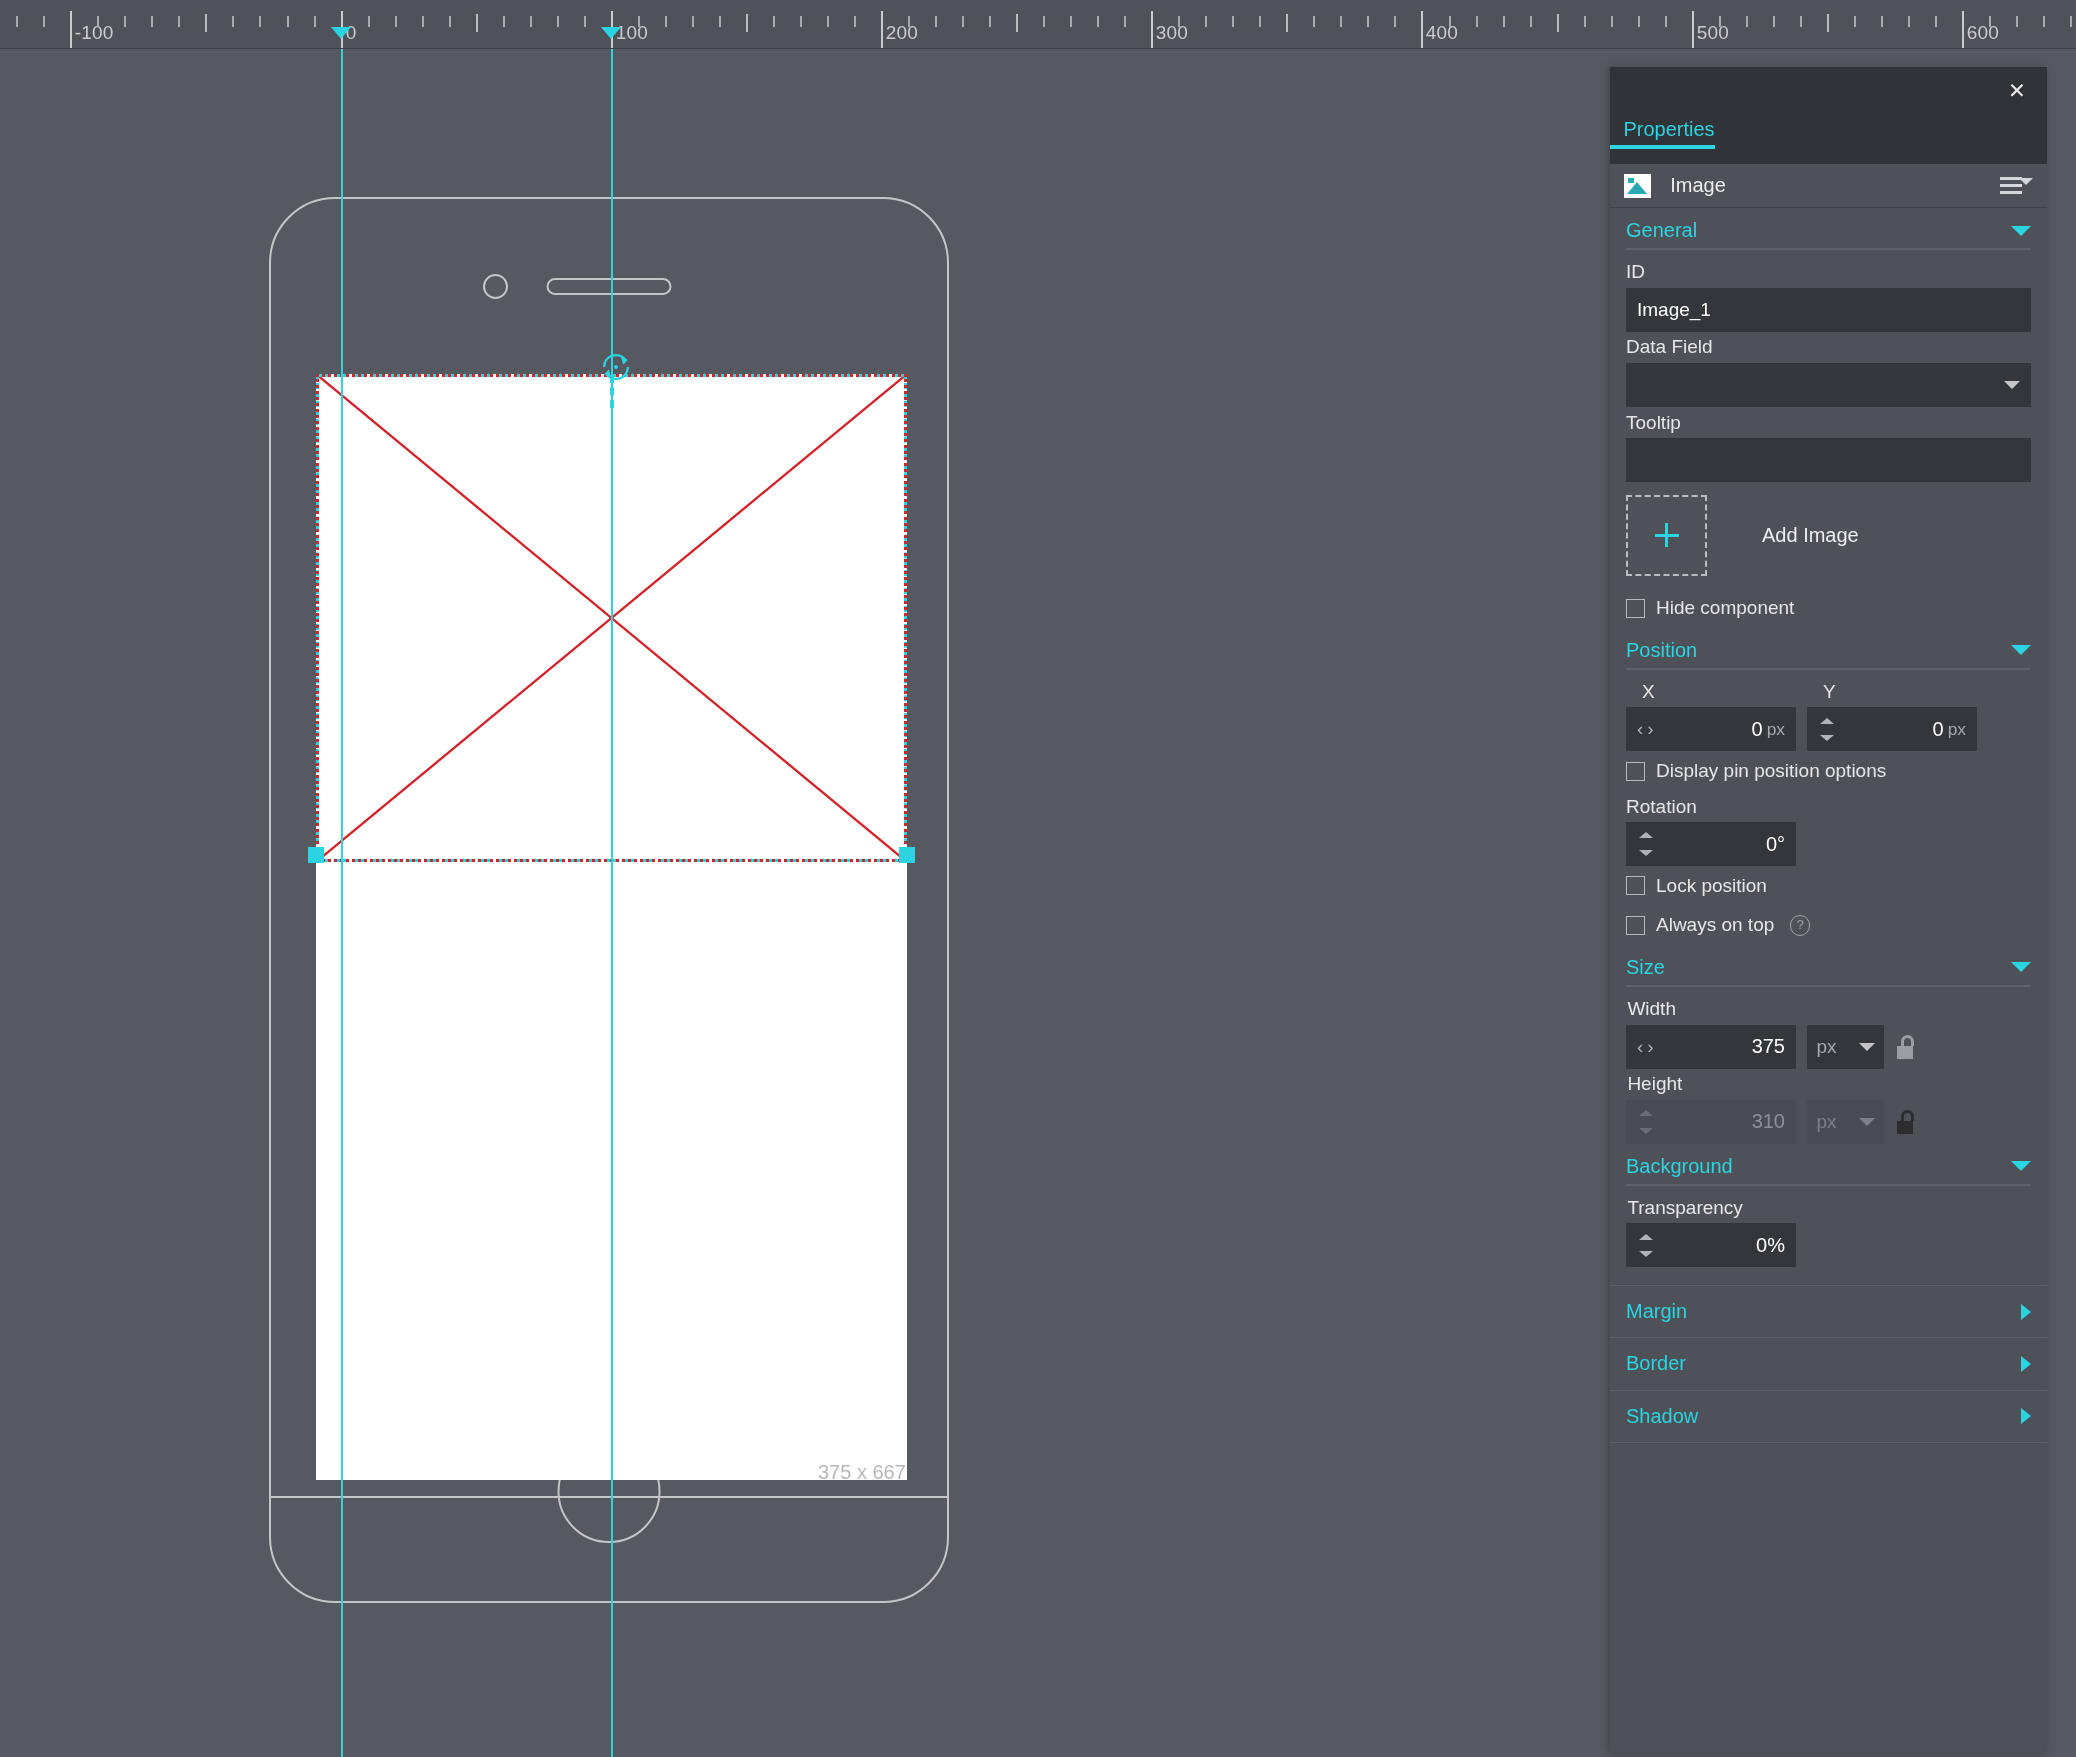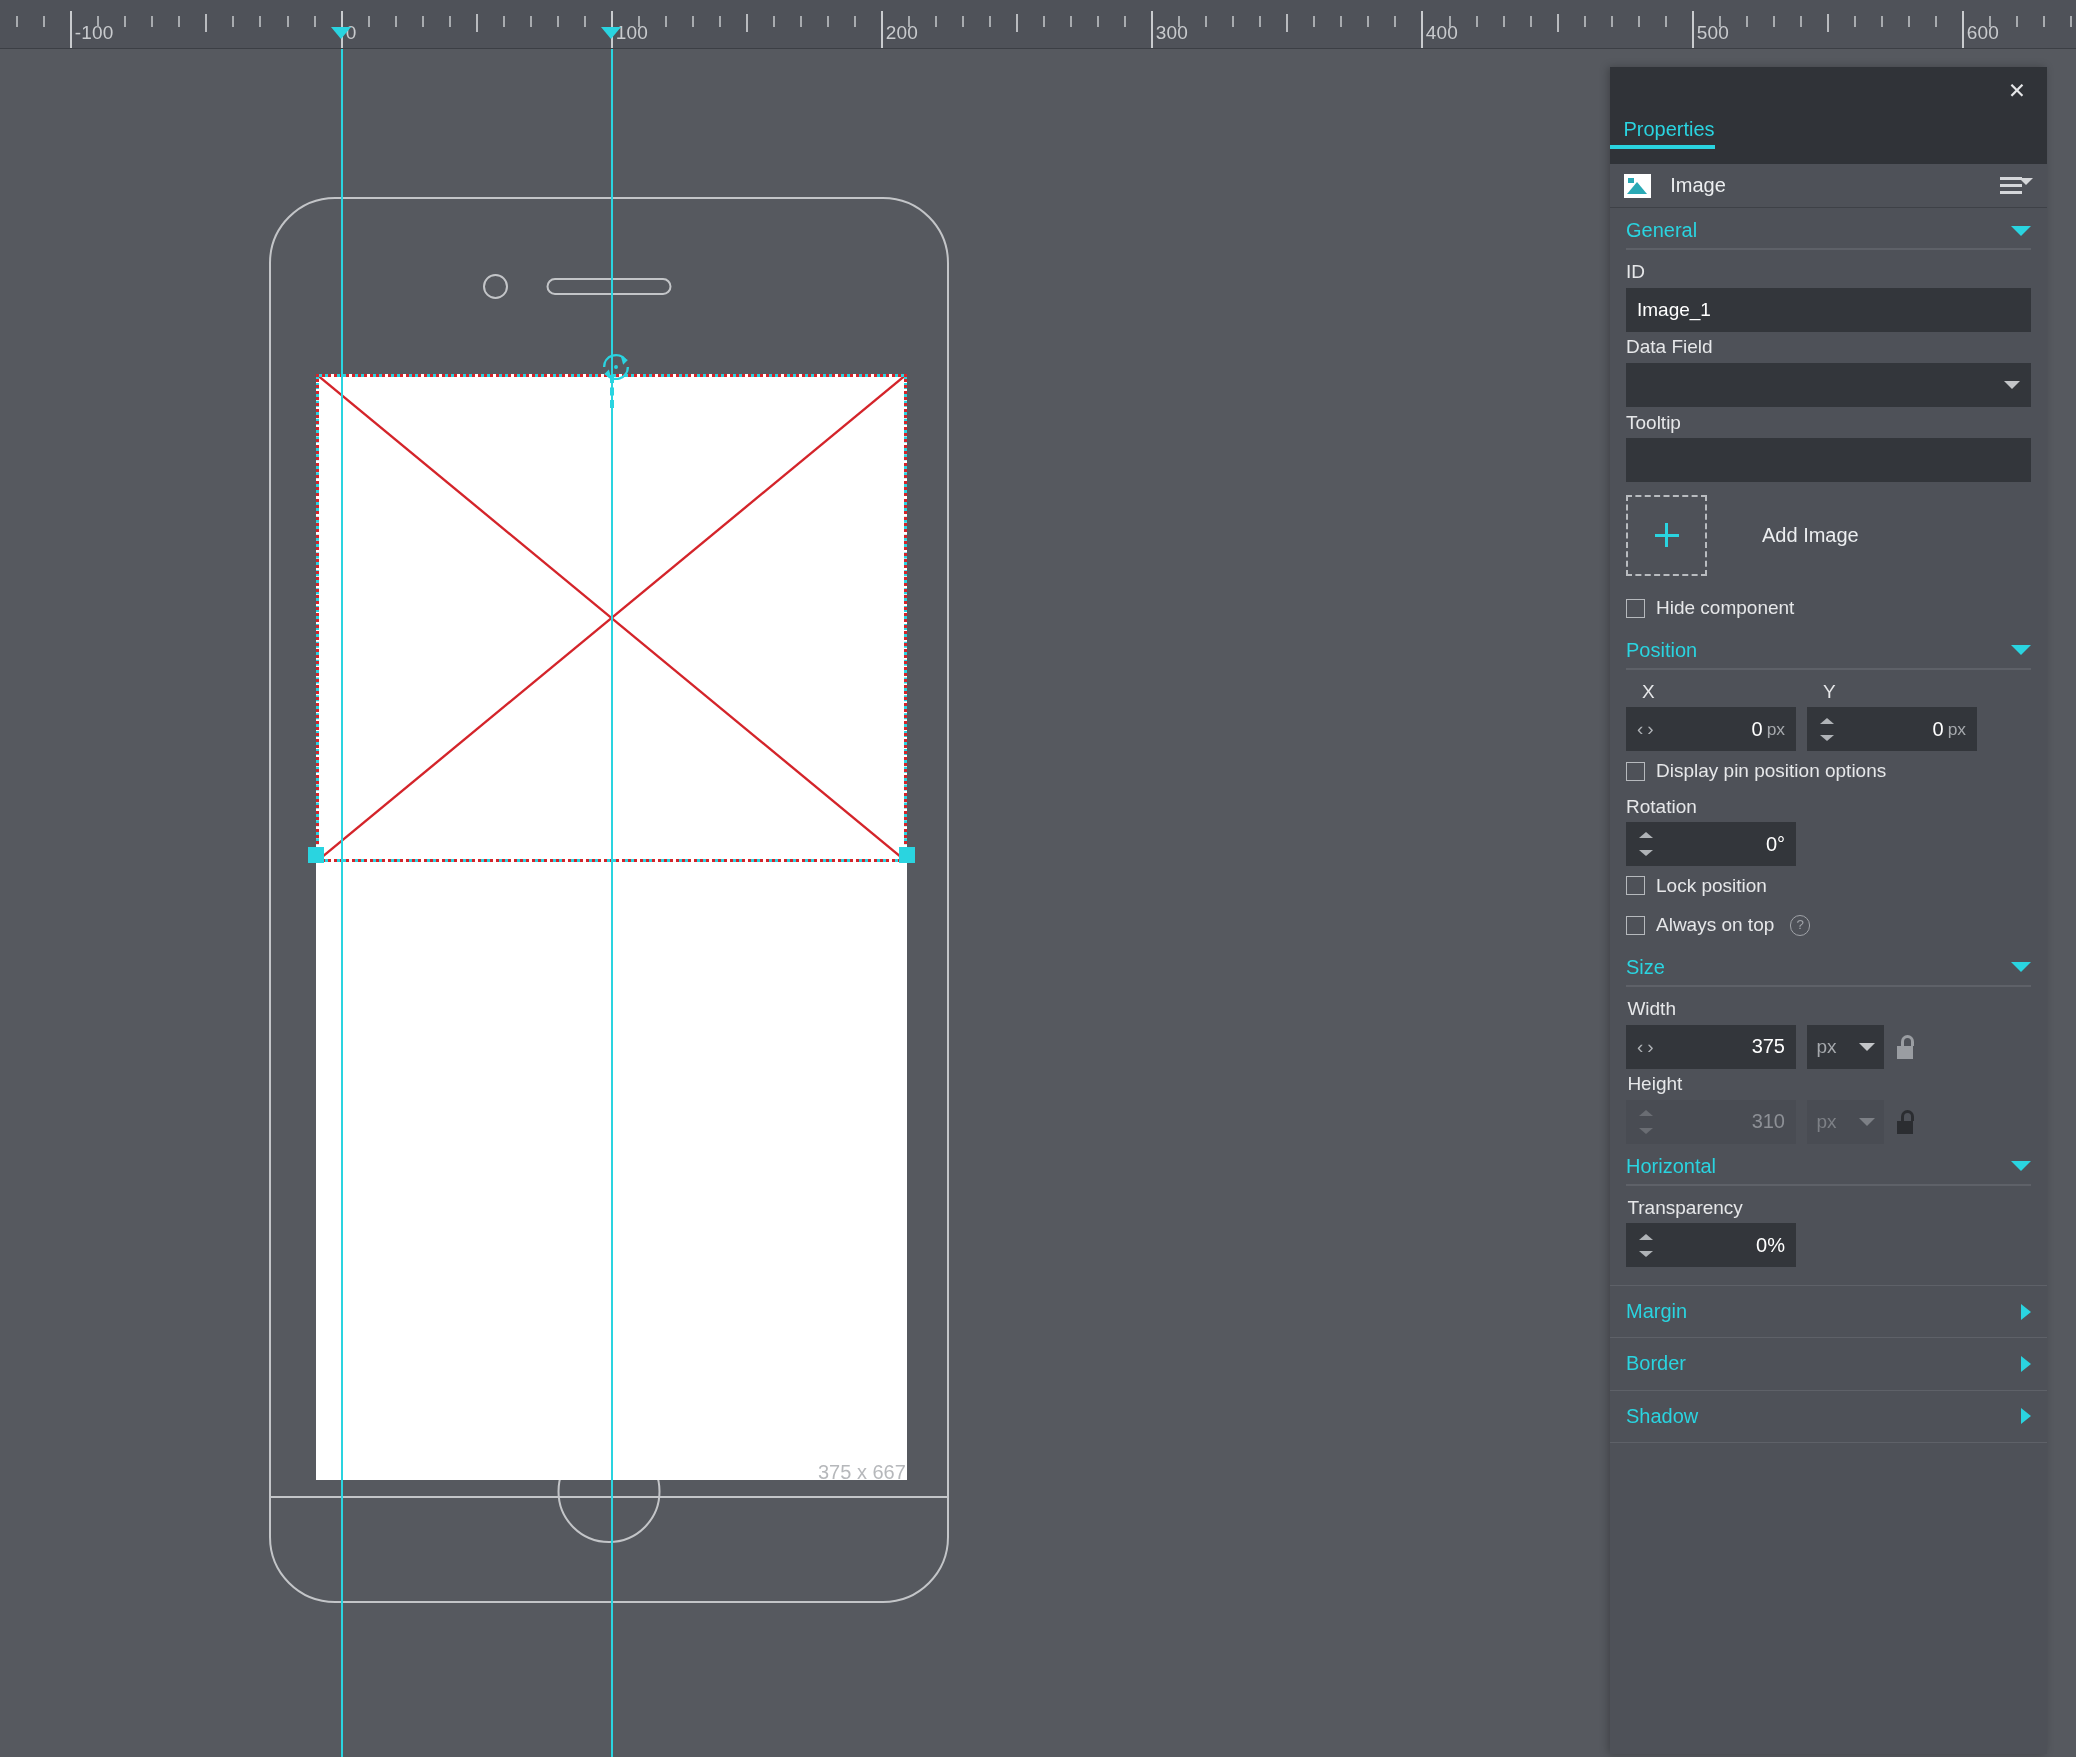--- a/index.html
+++ b/index.html
@@ -635,21 +635,21 @@
           <span class="dd-caret"></span>
         </div>
         <span class="lock-icon dark">
             <i class="shackle"></i>
             <i class="body"></i>
           </span>
       </div>
 
 
       <div class="sect-head">
-        <span>Horizontal</span>
+        <span>Background</span>
         <span class="chev-down"></span>
       </div>
       <div class="sect-rule"></div>
 
       <div class="field-label sub">Transparency</div>
       <div class="spin-row">
         <div class="spinner w200">
           <span class="stepper-v">
               <i class="up"></i>
               <i class="dn"></i>

